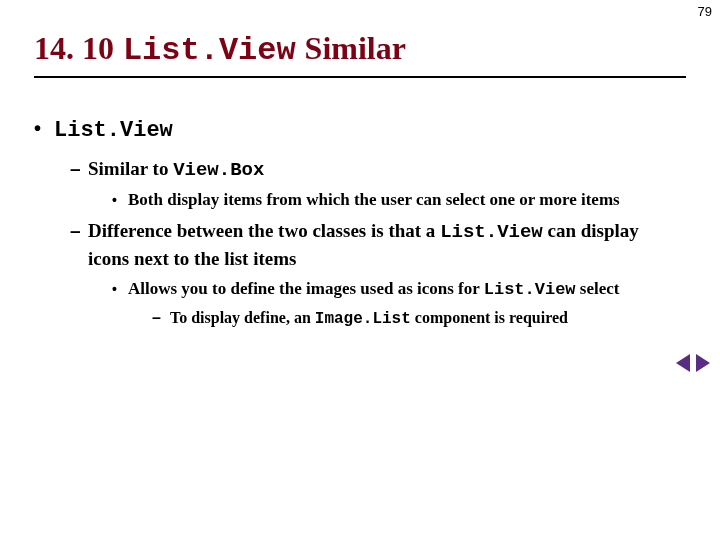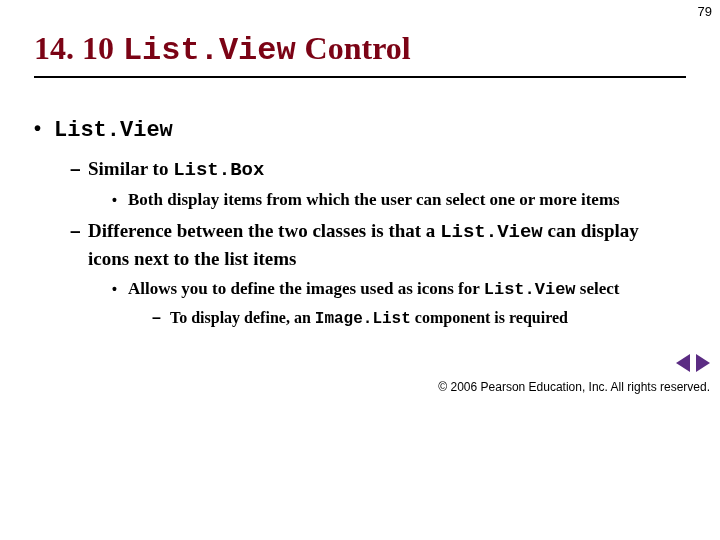--- a/index.html
+++ b/index.html
@@ -166,35 +166,35 @@
 
 <div class="slide">
 
   <div class="page-number">79</div>
 
   <div class="title">
     <span class="sans">14. 10</span>
     <span> </span>
     <span class="code">List.View</span>
     <span> </span>
-    <span class="sans">Control</span>
+    <span class="sans">Similar</span>
   </div>
 
   <div class="rule"></div>
 
   <div class="content">
 
     <div class="lvl1">
       <span class="bullet">•</span>
       <span class="code">List.View</span>
     </div>
 
     <div class="lvl2">
       <span class="bullet">–</span>
-      <span>Similar to </span><span class="code">List.Box</span>
+      <span>Similar to </span><span class="code">View.Box</span>
     </div>
 
     <div class="lvl3">
       <span class="bullet">•</span>
       <span>Both display items from which the user can select one or more items</span>
     </div>
 
     <div class="lvl2">
       <span class="bullet">–</span>
       <span>Difference between the two classes is that a </span><span class="code">List.View</span><span> can display icons next to the list items</span>
@@ -210,17 +210,14 @@
       <span>To display define, an </span><span class="code">Image.List</span><span> component is required</span>
     </div>
 
   </div>
 
   <div class="nav-triangles">
     <div class="tri tri-left"></div>
     <div class="tri tri-right"></div>
   </div>
 
-  <div class="footer">
-    <span>©</span><span> 2006 Pearson Education, Inc.  All rights reserved.</span>
-  </div>
 
 </div>
 
 </body></html>

